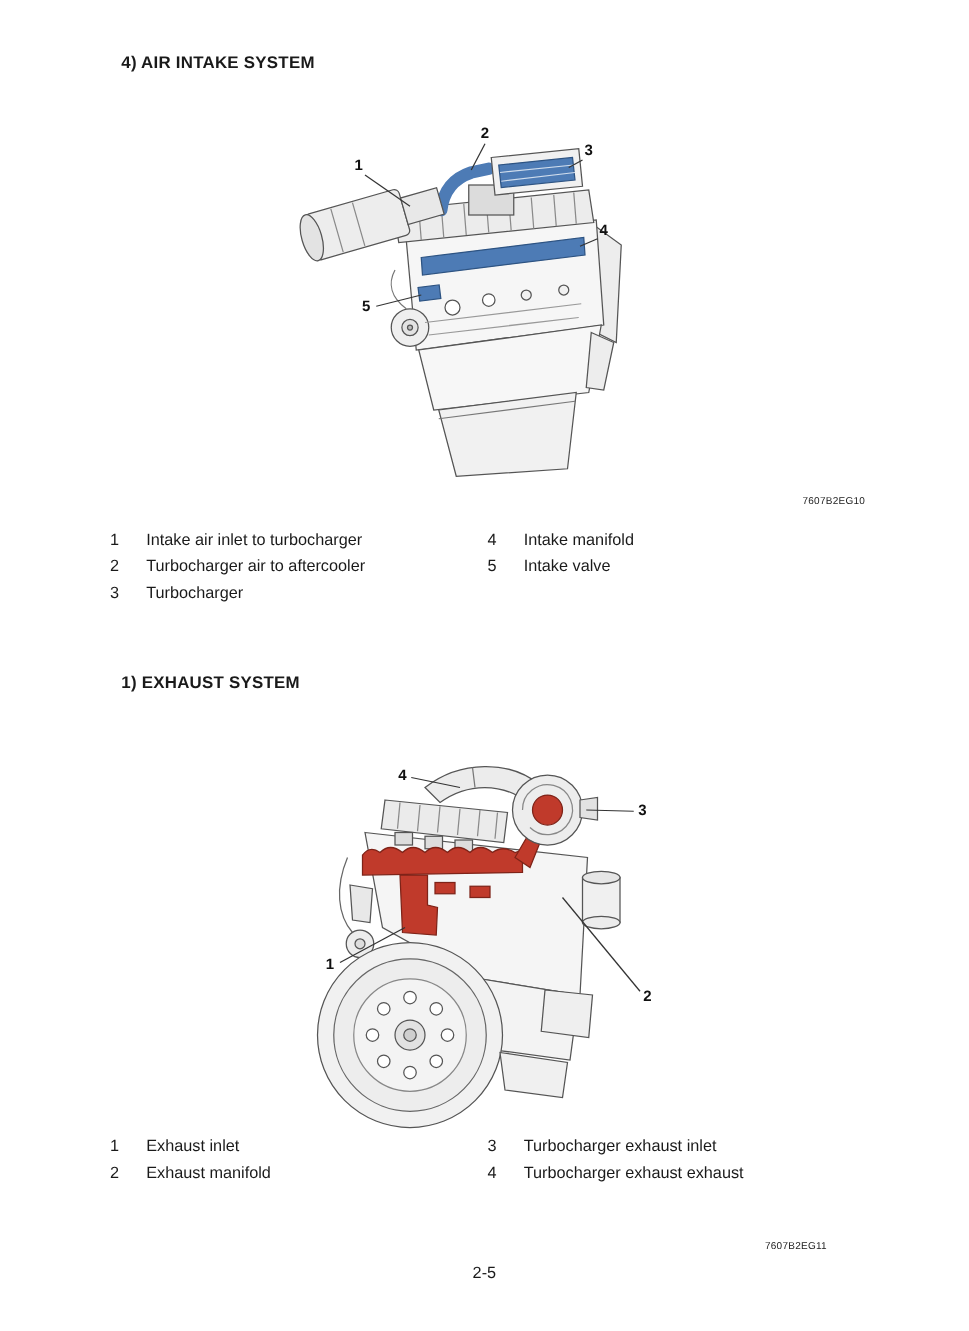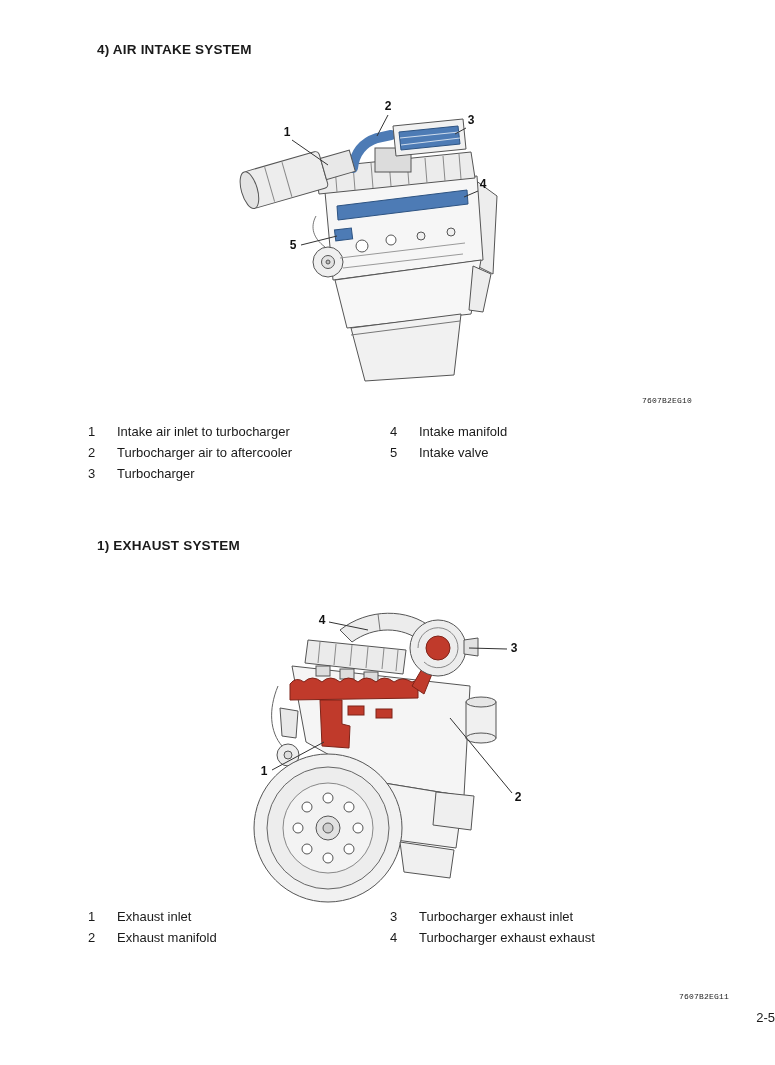--- a/index.html
+++ b/index.html
@@ -7,31 +7,31 @@
   .page {
     position:relative; width:775px; height:1065px; background:#fff;
     font-family:"Liberation Sans", sans-serif; color:#1a1a1a; overflow:hidden;
   }
   .heading { position:absolute; font-size:13.5px; font-weight:bold; letter-spacing:.2px; }
   .heading-air { left:97px; top:42px; }
   .heading-exh { left:97px; top:538px; }
   .figure { position:absolute; }
   .figure-air { left:225px; top:88px; width:300px; height:310px; }
   .figure-exh { left:228px; top:590px; width:330px; height:315px; }
-  .figref { position:absolute; font-size:8px; color:#222; letter-spacing:.2px;font-family:Liberation Mono, monospace; }
+  .figref { position:absolute; font-size:8px; color:#222; letter-spacing:.2px; }
   .figref-air { left:642px; top:396px; }
-  .figref-exh { left:679px; top:992px; }
+  .figref-exh { left:612px; top:992px; }
   .legend { position:absolute; display:flex; }
   .legend-air { left:88px; top:421px; width:620px; }
   .legend-exh { left:88px; top:906px; width:620px; }
   .legend-col { display:flex; flex-direction:column; }
   .legend-col-left { width:302px; }
   .lrow { display:flex; height:21px; align-items:center; font-size:13px; }
   .lnum { width:29px; }
-  .pageno { position:absolute; left:0; top:1010px; width:775px; text-align:right; font-size:13px; }
+  .pageno { position:absolute; left:0; top:1010px; width:775px; text-align:center; font-size:13px; }
   svg { display:block; }
   .co { font-size:12px; font-weight:bold; fill:#111; text-anchor:middle;
         font-family:"Liberation Sans", sans-serif; }
   .part-blue { fill:var(--c-blue,#4d7bb5); stroke:#2d5382; }
   .pipe-blue { stroke:var(--c-blue,#4d7bb5); fill:none; }
   .part-red  { fill:var(--c-red,#c03a2b); stroke:#7e2318; }
   .leader { stroke:#333; fill:none; stroke-width:1; }
 </style>
 </head>
 <body>

